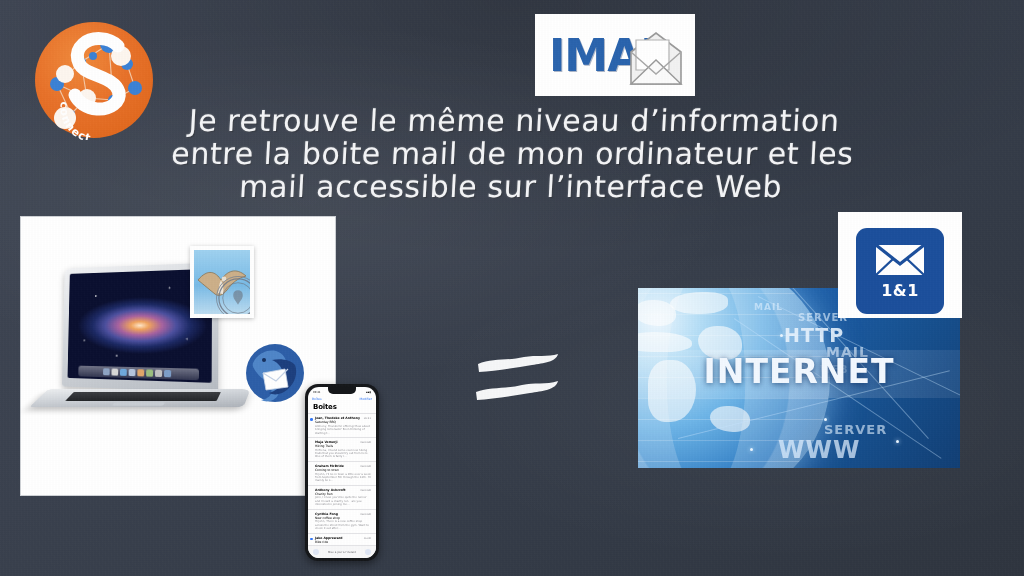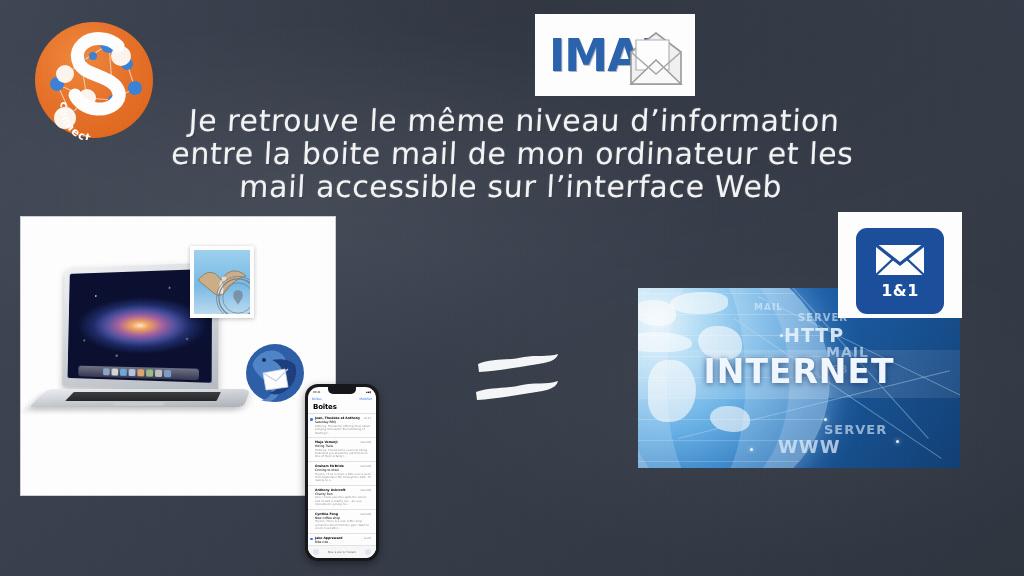--- a/index.html
+++ b/index.html
@@ -495,21 +495,21 @@
     <div class="netdot" style="left:186px; top:130px;"></div>
     <div class="netdot" style="left:112px; top:160px;"></div>
     <div class="netdot" style="left:258px; top:152px;"></div>
 
     <span class="iw" style="left:116px; top:14px;  font-size:9px;">MAIL</span>
     <span class="iw" style="left:160px; top:24px;  font-size:10px;">SERVER</span>
     <span class="iw" style="left:146px; top:36px;  font-size:19px; color:rgba(235,245,255,.88);">HTTP</span>
     <span class="iw" style="left:188px; top:56px;  font-size:14px;">MAIL</span>
     <span class="iw" style="left:182px; top:76px;  font-size:10px; color:rgba(210,232,255,.40);">WEB</span>
     <span class="iw" style="left:186px; top:134px; font-size:13px;">SERVER</span>
-    <span class="iw" style="left:140px; top:148px; font-size:18px; color:rgba(225,240,255,.72);">WWW</span>
+    <span class="iw" style="left:140px; top:148px; font-size:24px; color:rgba(225,240,255,.72);">WWW</span>
     <span class="iw" style="left:140px; top:180px; font-size:11px;">LINK</span>
 
     <div class="band"></div>
     <div class="big-internet">INTERNET</div>
   </div>
 
   <div class="oneone-panel">
     <div class="oneone-tile">
       <svg width="52" height="34" viewBox="0 0 52 34">
         <path d="M2 2 H50 V32 H2 Z" fill="#ffffff"></path>

